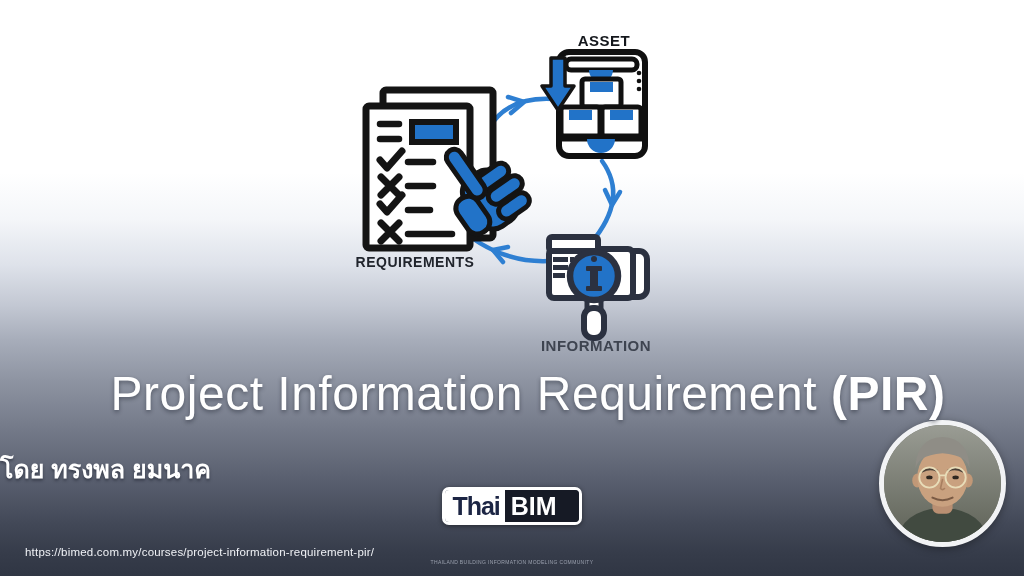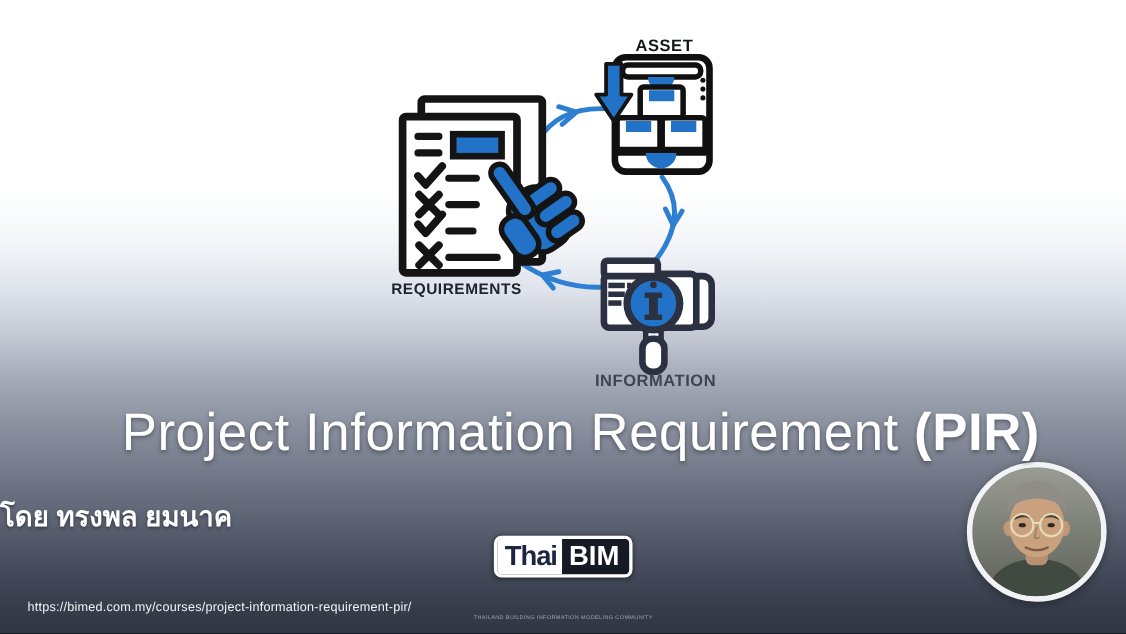--- a/index.html
+++ b/index.html
@@ -30,21 +30,21 @@
     text-shadow:0 2px 3px rgba(18,22,34,.5);
   }
 
   .logo-wrap { position:absolute; top:487px; left:0; width:100%;
     display:flex; flex-direction:column; align-items:center; z-index:3;gap:32px; }
   .logo-box { display:flex; align-items:stretch; border:3px solid #fff;
     border-radius:7px; overflow:hidden; box-shadow:0 1px 5px rgba(0,0,0,.45); }
   .logo-thai { background:#fff; color:#1c2544; font-weight:700; font-size:25px;
     line-height:32px; padding:0 5px 0 7px; letter-spacing:-1px; }
   .logo-bim { background:#161a25; color:#fff; font-weight:700; font-size:25px;
-    line-height:32px; padding:0 9px 0 6px; }
+    line-height:32px; padding:0 22px 0 6px; }
   .logo-tagline { margin-top:2px; font-size:5px; color:#9aa0ae; letter-spacing:.35px; }
 
   .url { position:absolute; left:25px; top:546px; font-size:11.5px;
     color:#f0f2f6; letter-spacing:.2px; z-index:3; }
 
   .avatar { position:absolute; left:879px; top:420px; width:127px; height:127px;
     border-radius:50%; border:5px solid #f2f3f5; overflow:hidden; z-index:2;
     background:#7a7e73; box-shadow:0 2px 8px rgba(0,0,0,.35); }
   .avatar svg { display:block; width:100%; height:100%; }
 </style>

